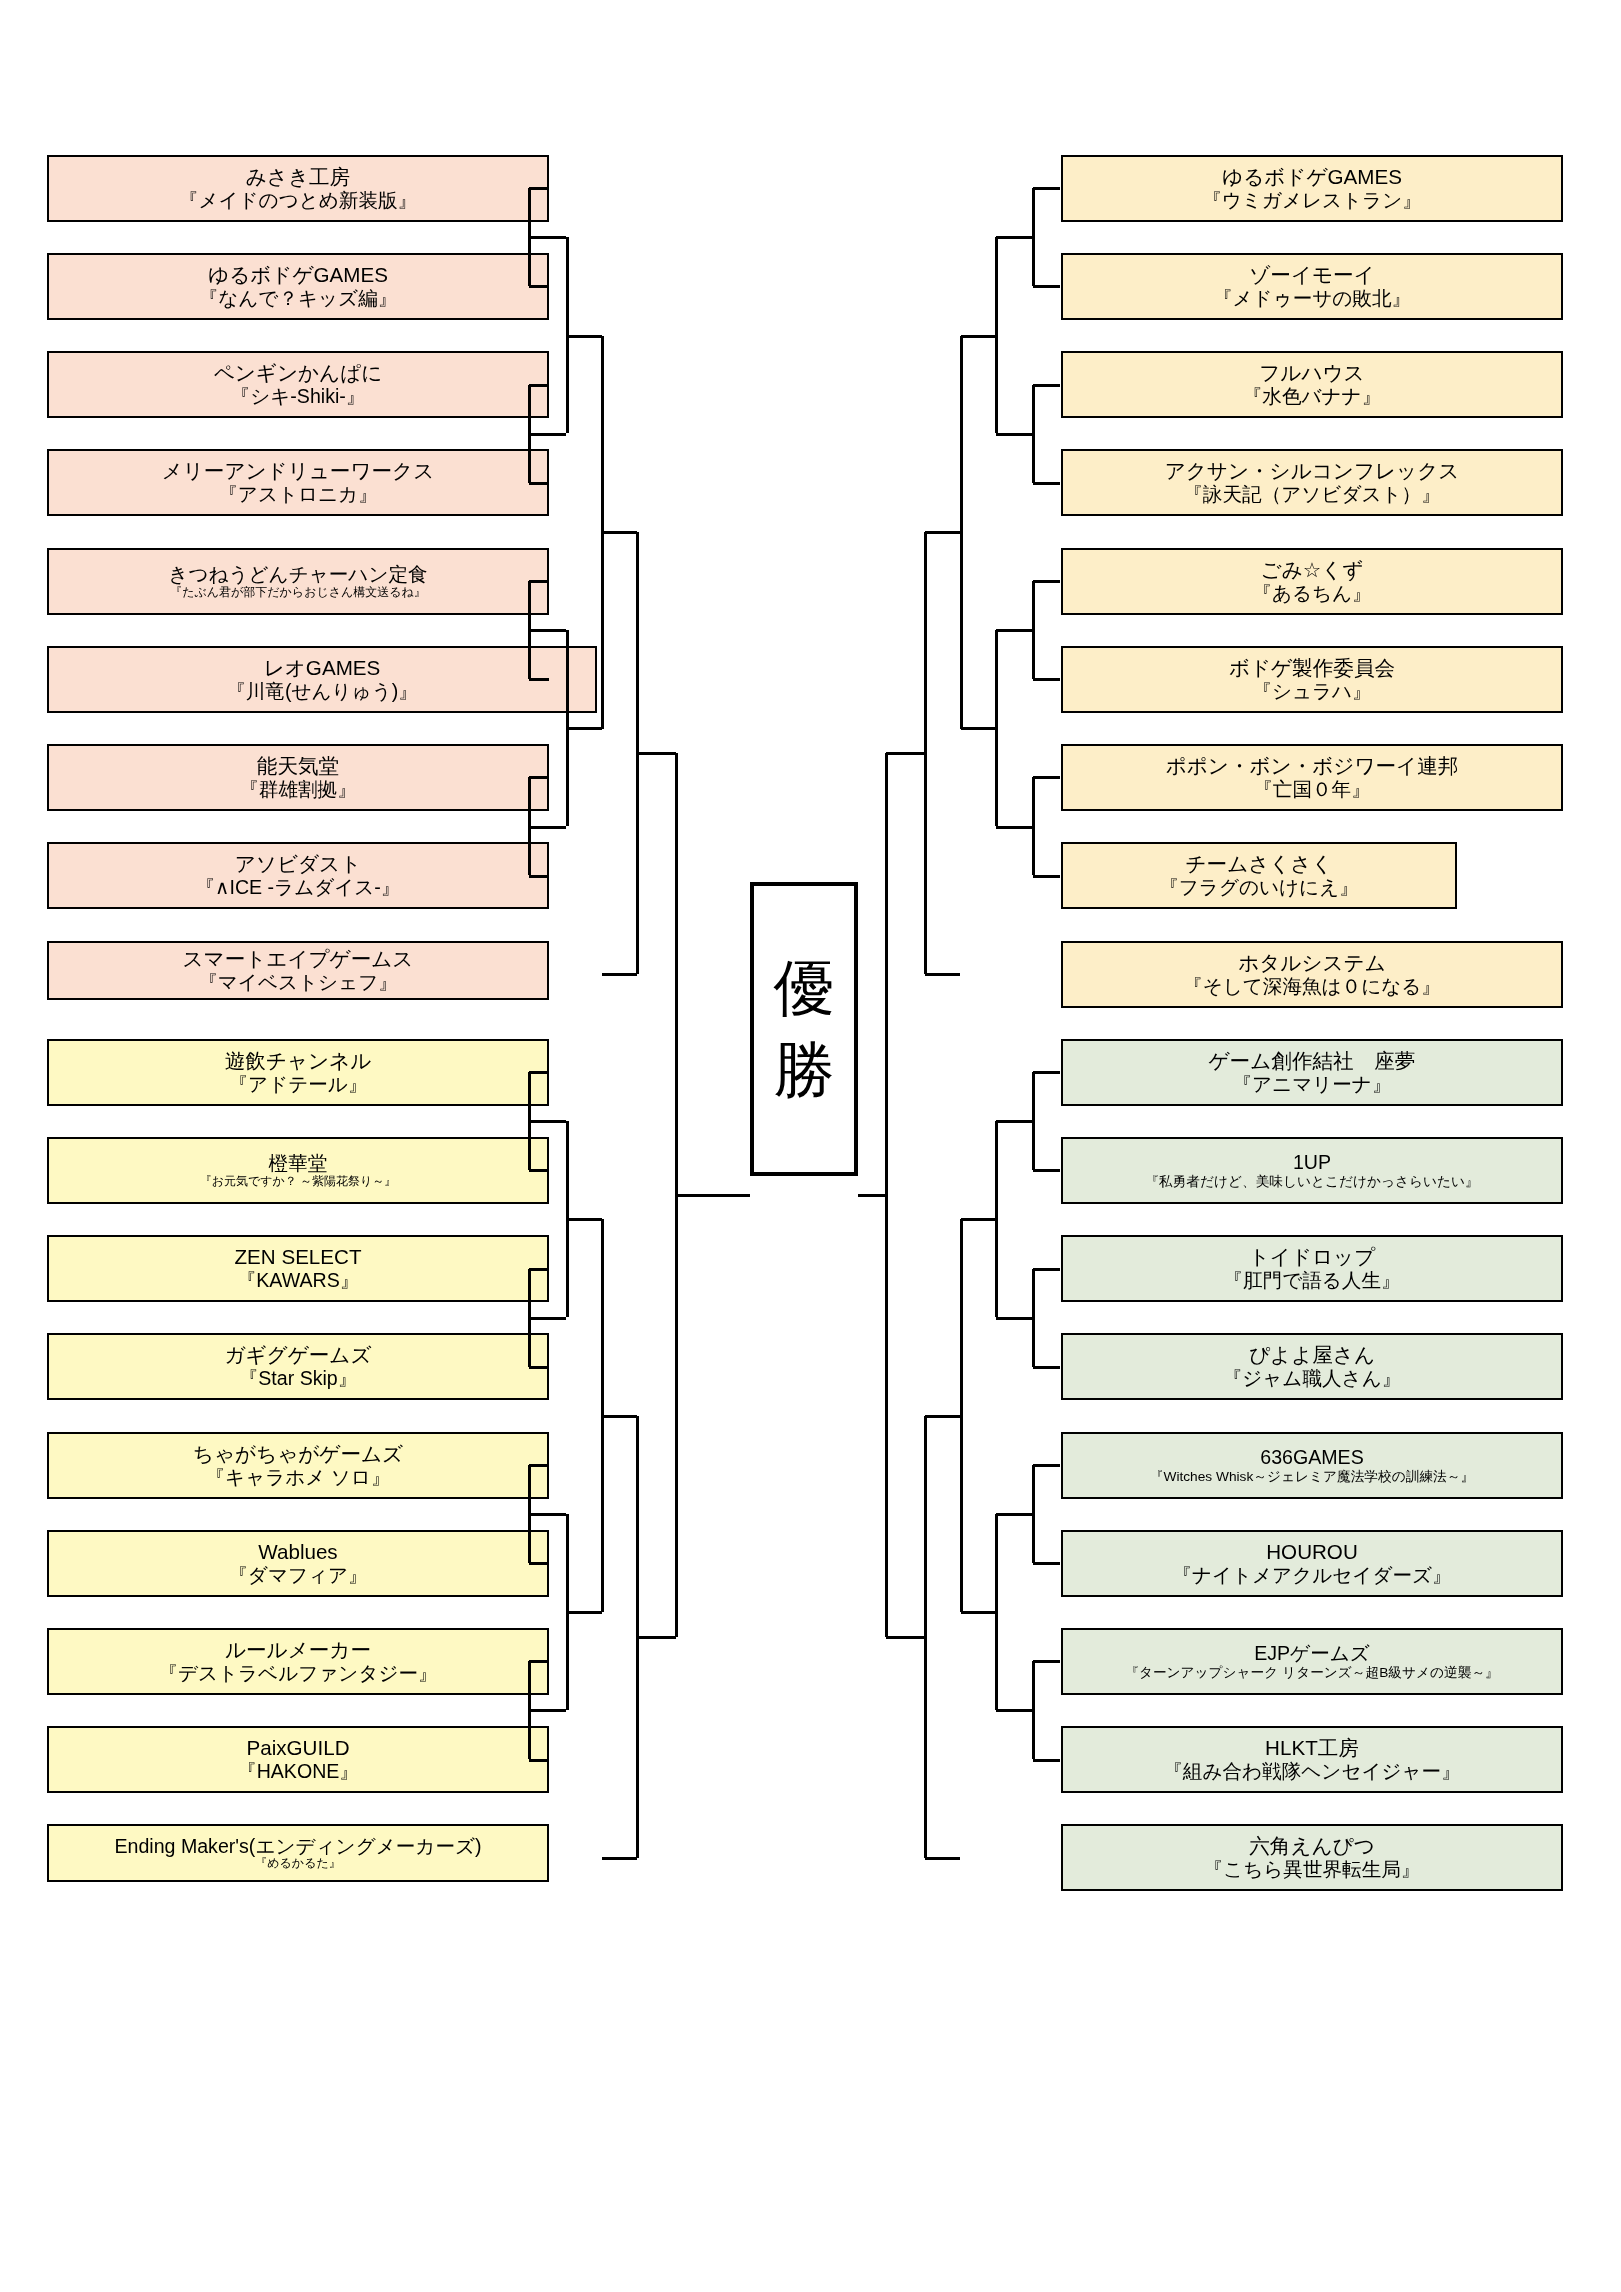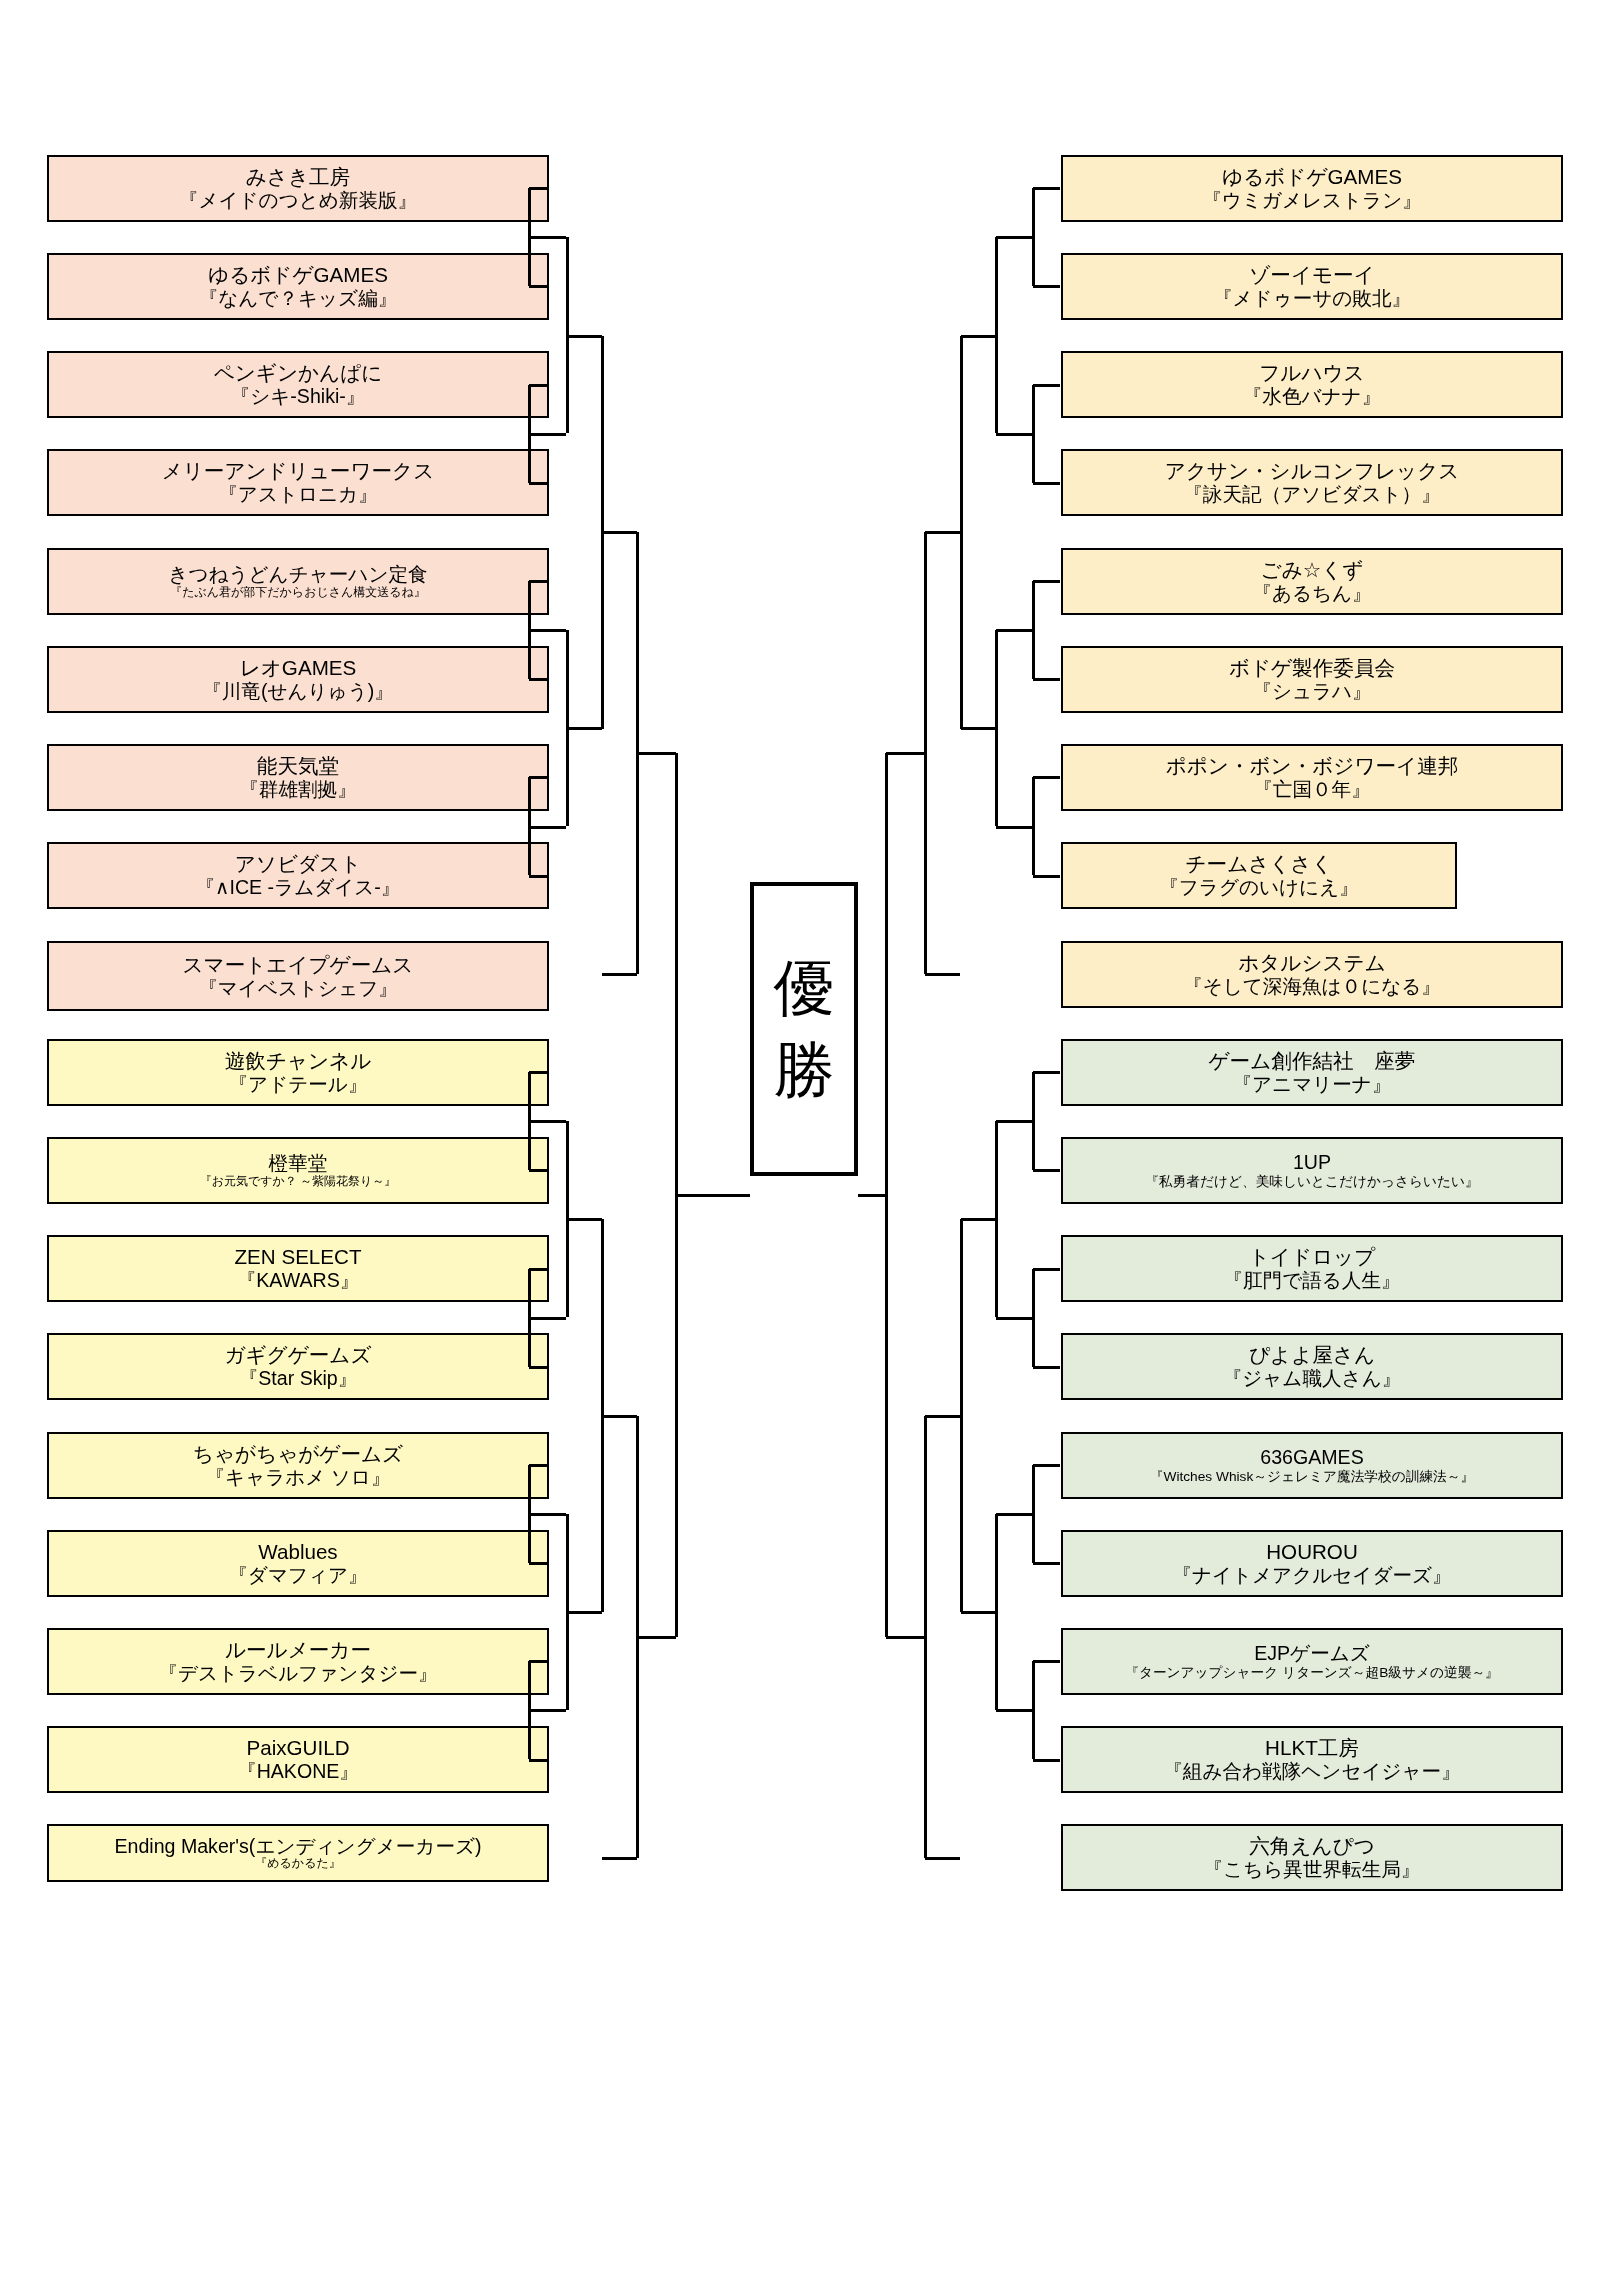--- a/index.html
+++ b/index.html
@@ -95,33 +95,33 @@
         <span class="title">『シキ-Shiki-』</span>
       </div>
       <div class="entry grp-a fs-md" style="left: 47px; top: 449px; width: 502px; height: 67px;">
         <span class="team">メリーアンドリューワークス</span>
         <span class="title">『アストロニカ』</span>
       </div>
       <div class="entry grp-a fs-sm" style="left: 47px; top: 548px; width: 502px; height: 67px;">
         <span class="team">きつねうどんチャーハン定食</span>
         <span class="title">『たぶん君が部下だからおじさん構文送るね』</span>
       </div>
-      <div class="entry grp-a fs-md" style="left: 47px; top: 646px; width: 502px; height: 67px;">
+      <div class="entry grp-a fs-md" style="left: 47px; top: 646px; width: 550px; height: 67px;">
         <span class="team">レオGAMES</span>
         <span class="title">『川竜(せんりゅう)』</span>
       </div>
       <div class="entry grp-a fs-md" style="left: 47px; top: 744px; width: 502px; height: 67px;">
         <span class="team">能天気堂</span>
         <span class="title">『群雄割拠』</span>
       </div>
       <div class="entry grp-a fs-md" style="left: 47px; top: 842px; width: 502px; height: 67px;">
         <span class="team">アソビダスト</span>
         <span class="title">『∧ICE -ラムダイス-』</span>
       </div>
-      <div class="entry grp-a fs-md" style="left: 47px; top: 941px; width: 502px; height: 70px;">
+      <div class="entry grp-a fs-md" style="left: 47px; top: 941px; width: 502px; height: 59px;">
         <span class="team">スマートエイプゲームス</span>
         <span class="title">『マイベストシェフ』</span>
       </div>
       <div class="entry grp-b fs-md" style="left: 47px; top: 1039px; width: 502px; height: 67px;">
         <span class="team">遊飲チャンネル</span>
         <span class="title">『アドテール』</span>
       </div>
       <div class="entry grp-b fs-sm" style="left: 47px; top: 1137px; width: 502px; height: 67px;">
         <span class="team">橙華堂</span>
         <span class="title">『お元気ですか？ ～紫陽花祭り～』</span>

